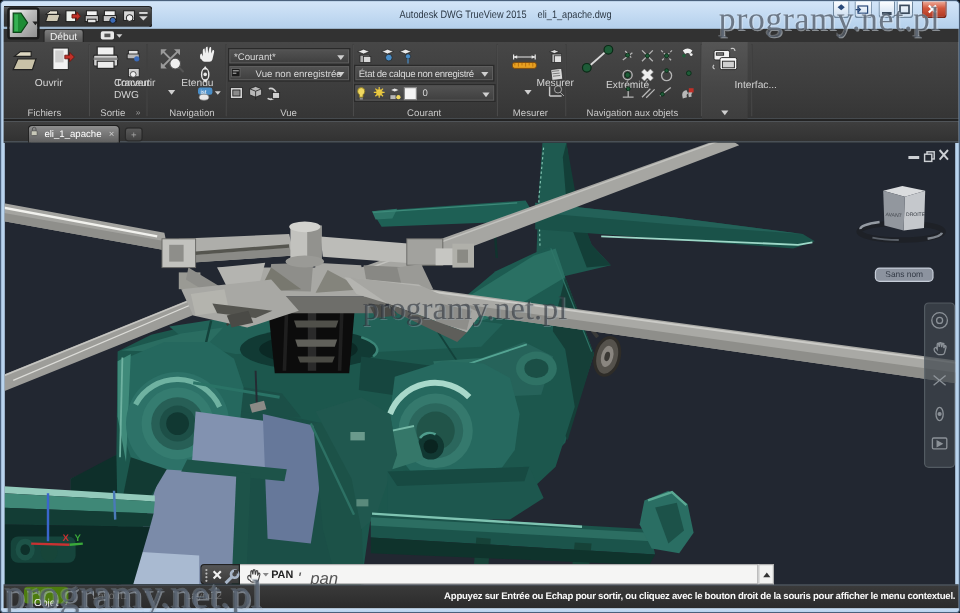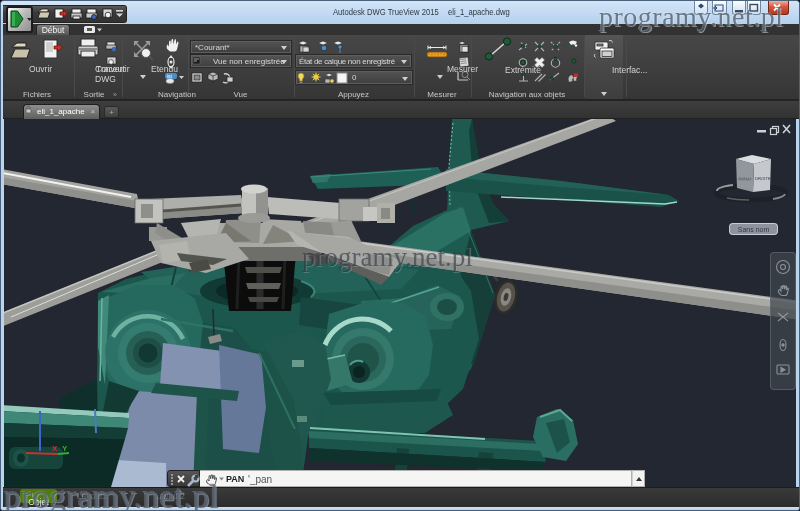--- a/index.html
+++ b/index.html
@@ -59,23 +59,23 @@
     <div class="sep" style="left:121px;top:36px;"></div>
     <div class="sep" style="left:187px;top:36px;"></div>
     <div class="sep" style="left:293px;top:36px;"></div>
     <div class="sep" style="left:413px;top:36px;"></div>
     <div class="sep" style="left:470px;top:36px;"></div>
     <div class="sep" style="left:583px;top:36px;"></div>
     <div class="sep" style="left:625px;top:36px;"></div>
 <div class="plabel" style="left:0px;top:87px;width:72px;">Fichiers</div>
 <div class="plabel" style="left:72px;top:87px;width:42px;">Sortie</div>
 <div class="plabel" style="left:108px;top:87px;width:12px;color:#9a9a9a;font-size:7px;">»</div>
-<div class="plabel" style="left:138px;top:87px;width:76px;">Navigation</div>
+<div class="plabel" style="left:121px;top:87px;width:76px;">Navigation</div>
 <div class="plabel" style="left:187px;top:87px;width:105px;">Vue</div>
-<div class="plabel" style="left:293px;top:87px;width:119px;">Appuyez</div>
+<div class="plabel" style="left:293px;top:87px;width:119px;">Courant</div>
 <div class="plabel" style="left:413px;top:87px;width:56px;">Mesurer</div>
 <div class="plabel" style="left:470px;top:87px;width:112px;">Navigation aux objets</div>
 <div class="btxt" style="left:1px;top:63px;width:39px;">Ouvrir</div>
 <div class="btxt" style="left:31px;top:63px;width:38px;margin-left:36px;">Convertir<br>DWG</div>
 <div class="btxt" style="left:68px;top:63px;width:38px;">Traceur</div>
 <div class="btxt" style="left:123px;top:63px;width:38px;">Etendu</div>
 <div class="btxt" style="left:419px;top:63px;width:38px;">Mesurer</div>
 <div class="btxt" style="left:477px;top:63.5px;width:40px;">Extrémité</div>
 <div class="caret" style="left:139px;top:74px;"></div>
 <div class="caret" style="left:436px;top:73.5px;"></div>
@@ -294,34 +294,35 @@
 <path d="M20,15 L26,9" stroke="#a8b6c8" stroke-width="2.6"></path>
             <circle cx="27.5" cy="7.5" r="3" fill="none" stroke="#a8b6c8" stroke-width="2.2"></circle>
             <rect x="27" y="4" width="3.5" height="3" fill="#3f4040"></rect>
           </svg></div>
 <div id="cmdF">
           <svg width="30" height="16" style="position:absolute;left:2px;top:0;">
             <path d="M5,12 q-1.5,-3 1,-3.5 l1,1.5 0,-4.5 q0,-1 1,-1 l0.7,3.2 0.5,-3.8 1.1,0 0.5,4 0.8,-3.4 1.1,0.2 0,4 1,-2.2 q1.2,0.3 0.8,1.5 l-1.2,4.6 q-0.4,1.5 -2,1.5 l-3,0 q-1.2,0 -2,-1.6 z" fill="none" stroke="#444" stroke-width="0.9"></path>
             <polygon points="17,6.5 22,6.5 19.5,9.5" fill="#888"></polygon>
           </svg>
 <span style="position:absolute;left:26px;top:3px;font-size:9px;font-weight:bold;color:#222;">PAN</span>
-<span style="position:absolute;left:48px;top:3px;font-size:10px;color:#555;">'_pan</span>
+<span style="position:absolute;left:48px;top:3px;font-size:14px;color:#555;font-style:italic;">'_pan</span>
         </div>
 <div id="cmdU">
           <div style="position:absolute;left:3px;top:6px;width:0;height:0;border-left:3.5px solid transparent;border-right:3.5px solid transparent;border-bottom:4.5px solid #333;"></div>
         </div>
 </div>
 </div>
 <div id="sbar"></div>
 <div id="objbtn">Objet</div>
 <div class="laytab" style="left:64px;width:54px;text-align:center;">Layout1</div>
 <div class="laytab" style="left:128px;width:56px;text-align:right;">Layout2</div>
 <div class="wm" style="left:598px;top:0px;font-size:28px;letter-spacing:0.5px;color:rgba(84,94,108,0.8);text-shadow:1px 1px 0 rgba(225,235,245,0.5),-1px -1px 0 rgba(225,235,245,0.3);">programy.net.pl</div>
 <div class="wm" style="left:301px;top:241px;font-size:27px;color:rgba(48,54,62,0.62);text-shadow:1px 1px 0 rgba(150,165,175,0.4);">programy.net.pl</div>
 <div class="wm" style="left:3px;top:477px;font-size:34px;color:rgba(82,92,106,0.78);text-shadow:1px 1px 0 rgba(185,200,215,0.5),-1px -1px 0 rgba(150,165,180,0.35);">programy.net.pl</div>
+<div id="sbartext">Appuyez sur Entrée ou Echap pour sortir, ou cliquez avec le bouton droit de la souris pour afficher le menu contextuel.</div>
 <div id="botframe"></div>
 <div id="appbtn"></div>
 <div class="wbtn" style="left:693px;width:14px;"></div>
 <div class="wbtn" style="left:711px;width:15px;"></div>
 <div class="wbtn" style="left:731px;width:14px;"></div>
 <div class="wbtn" style="left:746px;width:14px;"></div>
 <div class="wbtn" style="left:767px;width:21px;background:linear-gradient(#f0b09e,#d2573d 45%,#b03a24);border-color:#7a2415;"></div>
 <svg id="uisvg" style="position:absolute;left:0;top:0;z-index:22;pointer-events:none;" width="800" height="511" viewBox="0 0 800 511">
 
 <polygon points="10,10 16.5,10 22,18 16.5,26 10,26" fill="#1d8c35" stroke="#0c4518" stroke-width="1"></polygon>

